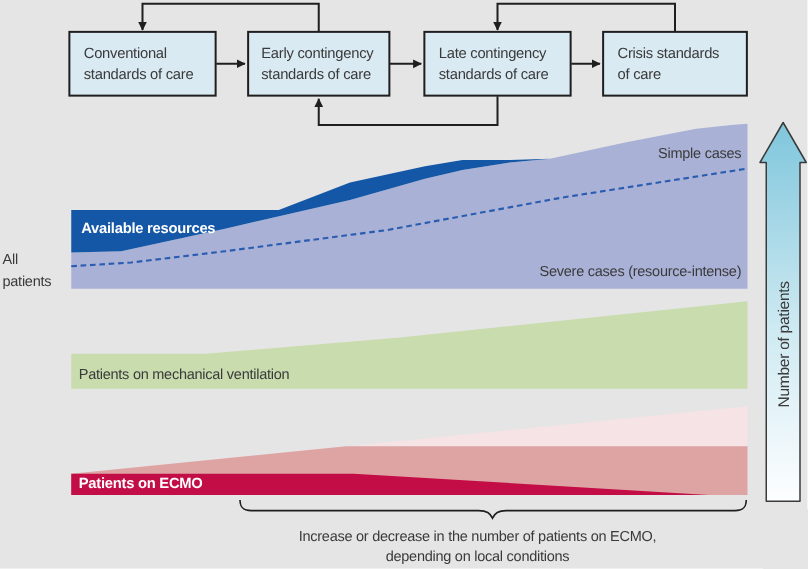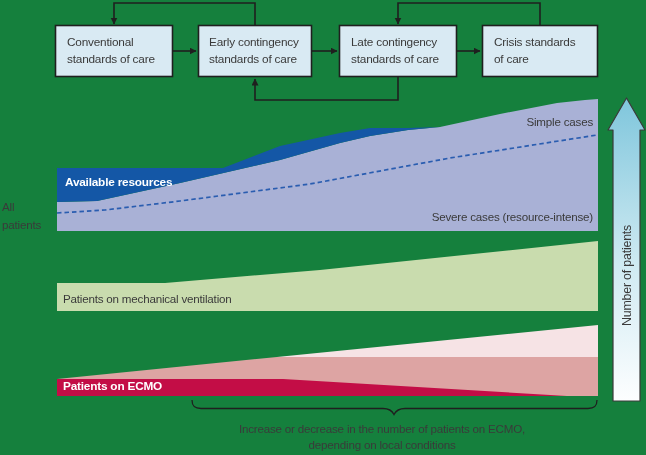--- a/index.html
+++ b/index.html
@@ -1,17 +1,17 @@
 <!DOCTYPE html>
 <html><head>
 <meta charset="utf-8">
 <style>
   html,body{margin:0;padding:0;background:#ffffff;}
   .figure-wrap{
-    width:646px;height:455px;position:relative;background:#15803d;
+    width:646px;height:455px;position:relative;background:#e5e5e5;
     font-family:"Liberation Sans", sans-serif;
   }
   svg text{
     font-family:"Liberation Sans", sans-serif;
     fill:#3a3a3a;
     letter-spacing:-0.2px;
   }
   .box-label{font-size:11.8px;}
   .band-label{font-size:11.6px;}
   .band-label-bold{font-size:11.8px;font-weight:bold;fill:#ffffff;}

